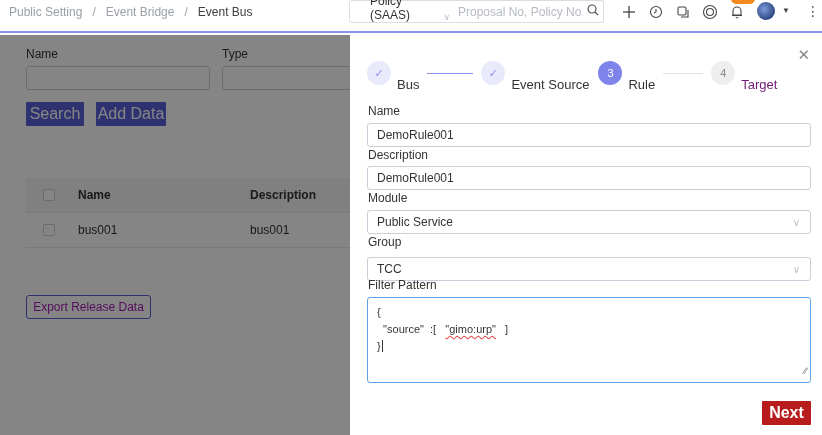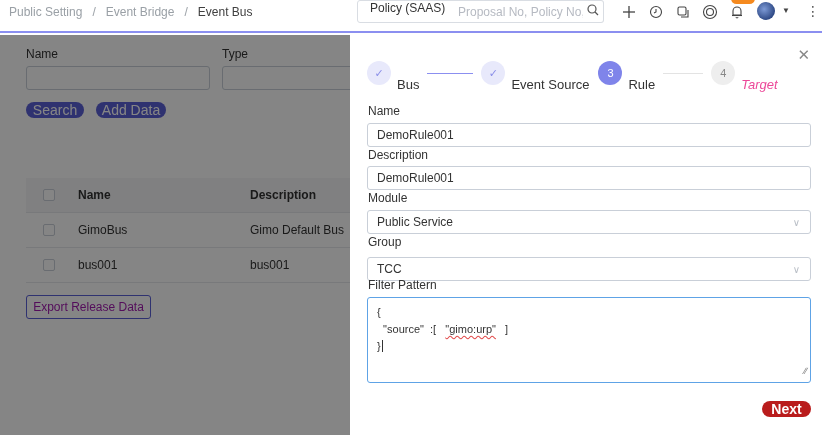--- a/index.html
+++ b/index.html
@@ -1,52 +1,52 @@
 <!DOCTYPE html>
 <html><head>
 <meta charset="utf-8">
 <style>
   * { box-sizing: border-box; margin: 0; padding: 0; }
   html, body { width: 822px; height: 435px; overflow: hidden; background: #fff; font-family: "Liberation Sans", "DejaVu Sans", sans-serif; font-size: 12px; color: #333; }
   .topbar { position: absolute; left: 0; top: 0; width: 822px; height: 33px; background: #fff; border-bottom: 2px solid #8b8ff0; }
   .breadcrumb { position: absolute; left: 9px; top: 5px; font-size: 12px; color: #9aa0a6; display: flex; gap: 10px; }
   .breadcrumb .current { color: #404040; }
   .breadcrumb .sep { color: #9aa0a6; }
-  .policy-select { position: absolute; left: 349px; top: 0; width: 102px; height: 23px; border: 1px solid #d9dde3; border-radius: 3px 0 0 3px; display: flex; align-items: flex-start; padding-left: 12px; font-size: 12px; color: #333; background: #fff; margin-left: 8px; }
+  .policy-select { position: absolute; left: 349px; top: 0; width: 102px; height: 23px; border: 1px solid #d9dde3; border-radius: 3px 0 0 3px; display: flex; align-items: flex-end; padding-left: 20px; font-size: 12px; color: #333; background: #fff; }
   .policy-select .chev { margin-left: 6px; color: #b9bec6; font-size: 9px; }
   .search-box { position: absolute; left: 450px; top: 0; width: 154px; height: 23px; border: 1px solid #d9dde3; border-left: none; border-radius: 0 3px 3px 0; display: flex; align-items: center; padding-left: 8px; font-size: 12px; color: #b6bac2; background: #fff; }
   .search-box .placeholder { flex: 1; white-space: nowrap; overflow: hidden; }
   .search-box .search-icon { width: 20px; text-align: center; color: #555; }
   .tb-icon { position: absolute; top: 3px; width: 18px; height: 18px; display: flex; align-items: center; justify-content: center; color: #444; }
   .badge { position: absolute; left: 731px; top: -7px; width: 24px; height: 11px; background: #f58a1f; border-radius: 6px; }
   .avatar { position: absolute; left: 757px; top: 2px; width: 18px; height: 18px; border-radius: 50%; background: radial-gradient(circle at 40% 40%, #7d9ad6, #2f4a86 70%); }
   .caret { position: absolute; left: 782px; top: 6px; font-size: 8px; color: #444; }
   .kebab { position: absolute; left: 806px; top: 3px; font-size: 14px; color: #555; line-height: 16px; }
 
   .page { position: absolute; left: 0; top: 35px; width: 822px; height: 400px; background: #fff; }
   .field-label { position: absolute; font-size: 12px; color: #333; }
   .field-input { position: absolute; height: 24px; border: 1px solid #c9cfd8; border-radius: 3px; background: #fff; }
-  .btn-primary { position: absolute; height: 16px; background: #5b60d6; color: #fff; border-radius: 9px; font-size: 14px; display: flex; align-items: center; justify-content: center; border: none; }
+  .btn-primary { position: absolute; height: 24px; background: #5b60d6; color: #fff; border-radius: 1px; font-size: 16px; display: flex; align-items: center; justify-content: center; border: none; }
   .btn-outline { position: absolute; height: 24px; background: #fff; color: #a21caf; border: 1px solid #5b60d6; border-radius: 3px; font-size: 12px; display: flex; align-items: center; justify-content: center; }
   .table { position: absolute; left: 26px; top: 143px; width: 324px; }
   .tr { display: flex; align-items: center; height: 35px; border-bottom: 1px solid #e6e8ec; }
   .tr.head { background: #f5f6f8; font-weight: bold; }
   .cb { width: 12px; height: 12px; border: 1px solid #c9cfd8; border-radius: 2px; background: #fff; margin-left: 17px; margin-right: 23px; }
   .col-name { width: 172px; }
   .overlay { position: absolute; left: 0; top: 35px; width: 350px; height: 400px; background: rgba(0,0,0,0.48); }
 
   .drawer { position: absolute; left: 350px; top: 35px; width: 472px; height: 400px; background: #fff; }
   .close { position: absolute; right: 12px; top: 11px; font-size: 15px; color: #888; }
   .steps { position: absolute; left: 17px; top: 26px; display: flex; align-items: center; height: 24px; }
   .step-circle { width: 24px; height: 24px; border-radius: 50%; display: flex; align-items: center; justify-content: center; font-size: 11px; }
   .step-circle.done { background: #e8e9fb; color: #8a8ee8; }
   .step-circle.active { background: #7f84ea; color: #fff; }
   .step-circle.todo { background: #eeeeee; color: #888; }
   .step-label { margin-left: 6px; font-size: 13px; color: #333; margin-top: 22px; }
-  .step-label.todo { color: #ec4899; font-style: italic; }
+  .step-label.todo { color: #701a75; }
   .step-line { height: 1px; margin: 0 8px; }
   .d-label { position: absolute; left: 18px; font-size: 12px; color: #333; }
   .d-input { position: absolute; left: 17px; width: 444px; height: 24px; border: 1px solid #c9cfd8; border-radius: 3px; display: flex; align-items: center; padding-left: 9px; font-size: 12px; color: #333; background: #fff; }
   .d-input .chev { position: absolute; right: 10px; color: #b9bec6; font-size: 10px; }
   .textarea { position: absolute; left: 17px; top: 262px; width: 444px; height: 86px; border: 1px solid #5ea3e6; border-radius: 3px; padding: 6px 9px; font-size: 11px; line-height: 17px; color: #333; white-space: pre; }
   .resize { position: absolute; right: 3px; bottom: 2px; font-size: 9px; color: #777; }
   .squiggle { text-decoration: underline wavy #e24b4b; text-underline-offset: 2px; }
 </style>
 </head>
 <body>
@@ -119,25 +119,20 @@
   <div class="btn-primary" style="left:96px; top:67px; width:70px">Add Data</div>
 
   <div class="table" style="top:143px">
     <div class="tr head">
       <div class="cb"></div>
       <div class="col-name">Name</div>
       <div>Description</div>
     </div>
     <div class="tr">
       <div class="cb"></div>
-      <div class="col-name">GimoBus</div>
-      <div>Gimo Default Bus</div>
-    </div>
-    <div class="tr">
-      <div class="cb"></div>
       <div class="col-name">bus001</div>
       <div>bus001</div>
     </div>
   </div>
 
   <div class="btn-outline" style="left:26px; top:260px; width:125px">Export Release Data</div>
 </div>
 
 <div class="overlay"></div>
 

